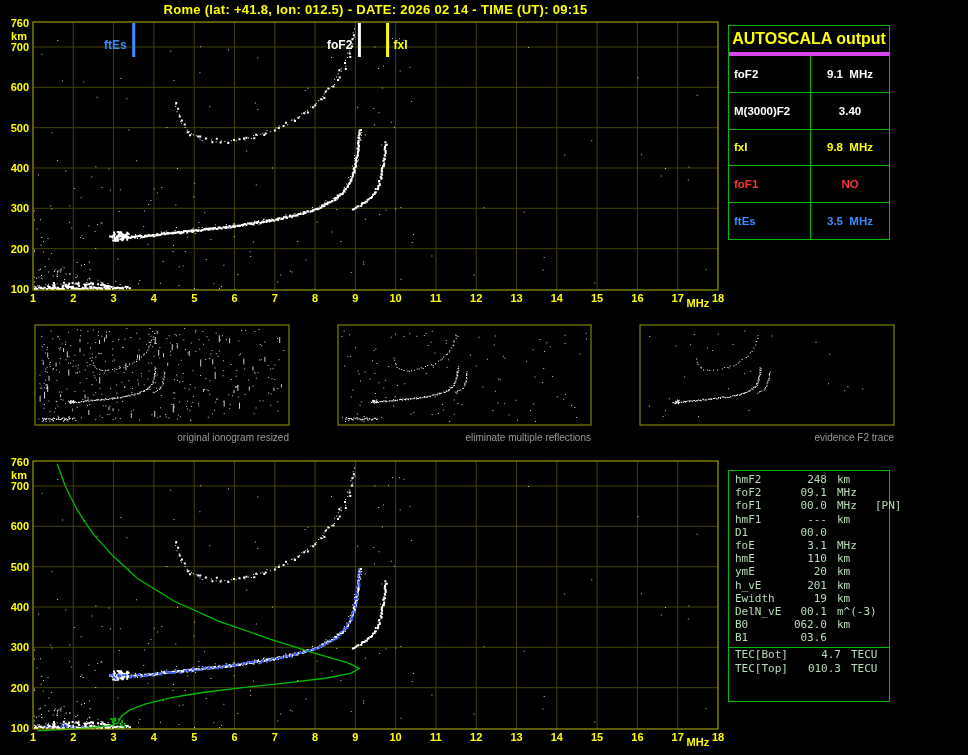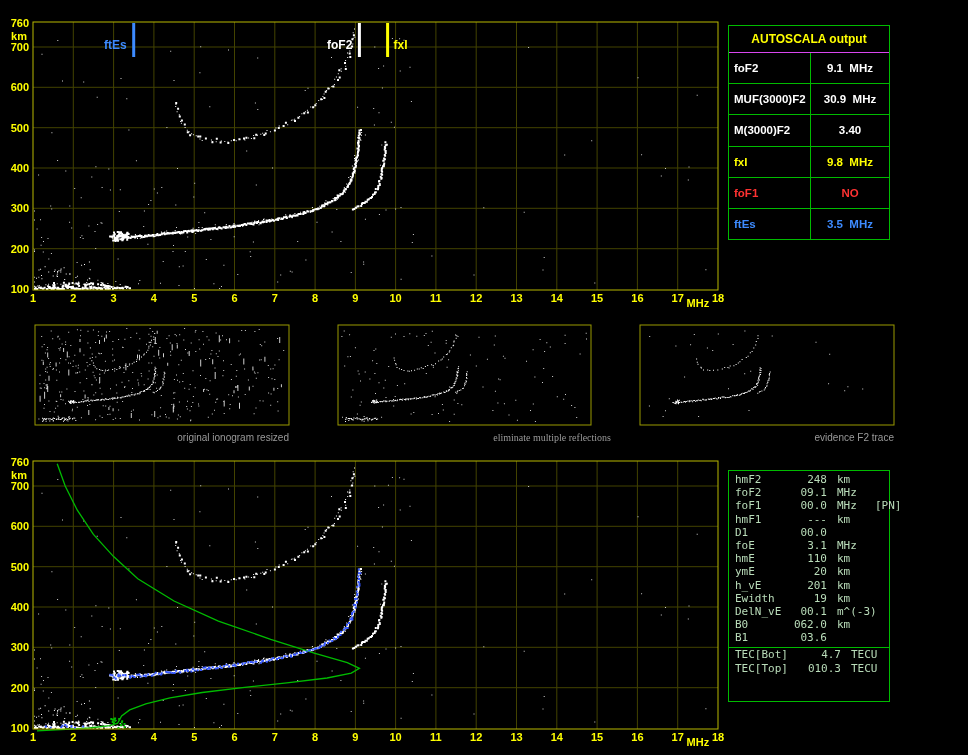--- a/index.html
+++ b/index.html
@@ -6,30 +6,30 @@
   #root{position:relative;width:968px;height:755px;background:#000;overflow:hidden;
         font-family:"Liberation Sans",sans-serif;}
   #page-title{position:absolute;left:33px;top:2px;width:685px;text-align:center;
         color:#ffff00;font-size:13px;font-weight:bold;letter-spacing:.3px;white-space:nowrap;}
   #gfx{position:absolute;left:0;top:0;}
 
   
   #autoscala{position:absolute;left:728px;top:25px;width:162px;height:215px;
         border:1px solid #00bb00;box-sizing:border-box;display:flex;flex-direction:column;}
   .at-header{height:26px;line-height:26px;text-align:center;color:#ffff00;
-        font-weight:bold;font-size:12px;border-bottom:1px solid #d946ef;}
+        font-weight:bold;font-size:16px;border-bottom:4px solid #d946ef;}
   .at-row{flex:1;display:flex;border-bottom:1px solid #00bb00;font-weight:bold;font-size:11.5px;}
   .at-row:last-child{border-bottom:none;}
   .at-label{width:82px;border-right:1px solid #00bb00;display:flex;align-items:center;
         padding-left:5px;box-sizing:border-box;}
   .at-value{flex:1;display:flex;align-items:center;justify-content:center;white-space:pre;}
 
   
   .caption{position:absolute;top:432px;text-align:right;color:#9a9a9a;font-size:10px;}
-  #cap0{left:35px;width:254px;} #cap1{left:358px;width:253px;font-family:Liberation Serif, serif;} #cap2{left:640px;width:254px;}
+  #cap0{left:35px;width:254px;} #cap1{left:338px;width:253px;} #cap2{left:640px;width:254px;}
 
   
   #aip{position:absolute;left:728px;top:470px;width:162px;height:232px;
         border:1px solid #00bb00;box-sizing:border-box;color:#b9dcb9;
         font-family:"DejaVu Sans Mono",monospace;font-size:11px;}
   .aip-header{height:21px;line-height:21px;text-align:center;border-bottom:1px solid #00bb00;
         font-size:12px;color:#d8f0d8;}
   #aip-rows{padding-top:2px;}
   .aip-row{display:grid;grid-template-columns:56px 36px 44px auto;height:13.2px;
         line-height:13.2px;padding-left:6px;white-space:nowrap;}
@@ -38,20 +38,21 @@
   .aip-extra{padding-left:4px;}
   #tec-sep{border-top:1px solid #00bb00;margin-top:3px;}
   .tec-row{display:grid;grid-template-columns:64px 42px auto;height:13.5px;
         line-height:13.5px;padding-left:6px;white-space:nowrap;}
   .tec-unit{padding-left:10px;}
 </style>
 </head>
 <body>
 
 <div id="root">
+  <div id="page-title">Rome (lat: +41.8, lon: 012.5) - DATE: 2026 02 14 - TIME (UT): 09:15</div>
 
   <svg id="gfx" width="968" height="755">
       <g>
         <path d="M73.3 22V290M113.6 22V290M153.9 22V290M194.2 22V290M234.5 22V290M274.8 22V290M315.1 22V290M355.4 22V290M395.6 22V290M435.9 22V290M476.2 22V290M516.5 22V290M556.8 22V290M597.1 22V290M637.4 22V290M677.7 22V290M33 248.7H718M33 208.3H718M33 168.0H718M33 127.7H718M33 87.3H718M33 47.0H718" stroke="#434300" stroke-width="1" fill="none"></path>
         <path d="M34.0 287.9h2v2h-2ZM35.3 288.0h2v2h-2ZM34.6 286.5h2v2h-2ZM36.2 288.0h2v2h-2ZM38.1 286.6h2v2h-2ZM39.8 287.1h2v2h-2ZM42.2 287.7h2v2h-2ZM41.8 287.4h2v2h-2ZM43.7 286.7h2v2h-2ZM46.2 288.0h2v2h-2ZM46.4 288.0h2v2h-2ZM48.8 287.1h2v2h-2ZM49.4 287.1h2v2h-2ZM50.6 287.9h2v2h-2ZM52.7 288.0h2v2h-2ZM52.7 286.6h2v2h-2ZM54.6 286.8h2v2h-2ZM56.3 288.0h2v2h-2ZM57.0 286.8h2v2h-2ZM57.4 287.2h2v2h-2ZM60.9 287.9h2v2h-2ZM61.7 285.6h2v2h-2ZM61.6 286.0h2v2h-2ZM64.6 285.3h2v2h-2ZM65.8 285.4h2v2h-2ZM66.7 286.3h2v2h-2ZM68.0 285.9h2v2h-2ZM69.8 286.0h2v2h-2ZM70.5 287.4h2v2h-2ZM71.8 285.8h2v2h-2ZM72.8 287.2h2v2h-2ZM73.8 287.9h2v2h-2ZM76.5 287.4h2v2h-2ZM77.2 288.0h2v2h-2ZM78.9 288.0h2v2h-2ZM79.3 287.9h2v2h-2ZM81.6 288.0h2v2h-2ZM83.6 287.4h2v2h-2ZM82.9 287.6h2v2h-2ZM84.7 286.6h2v2h-2ZM85.8 287.5h2v2h-2ZM89.3 286.5h2v2h-2ZM90.5 286.2h2v2h-2ZM90.0 286.1h2v2h-2ZM92.4 287.7h2v2h-2ZM93.5 286.3h2v2h-2ZM95.3 287.0h2v2h-2ZM95.5 287.2h2v2h-2ZM97.3 287.3h2v2h-2ZM98.5 287.1h2v2h-2ZM100.5 287.2h2v2h-2ZM100.3 287.5h2v2h-2ZM103.3 286.5h2v2h-2ZM105.2 285.7h2v2h-2ZM106.5 286.2h2v2h-2ZM106.4 285.9h2v2h-2ZM107.8 287.7h2v2h-2ZM108.9 287.7h2v2h-2ZM110.7 286.1h2v2h-2ZM111.9 288.0h2v2h-2ZM113.6 287.1h2v2h-2ZM115.2 287.3h2v2h-2ZM116.4 286.4h2v2h-2ZM118.5 286.9h2v2h-2ZM119.3 287.2h2v2h-2ZM121.5 286.7h2v2h-2ZM121.3 287.0h2v2h-2ZM122.1 287.5h2v2h-2ZM124.6 285.8h2v2h-2ZM126.6 286.0h2v2h-2ZM126.4 286.2h2v2h-2ZM129.0 287.3h2v2h-2ZM37.2 285.6h1v1h-1ZM34.0 285.8h1v1h-1ZM38.7 286.7h1v1h-1ZM34.6 288.0h1v1h-1ZM38.7 285.1h1v1h-1ZM43.1 288.0h1v1h-1ZM46.2 288.0h1v1h-1ZM45.4 284.3h1v1h-1ZM53.4 288.0h1v1h-1ZM48.1 283.7h1v1h-1ZM52.2 284.2h1v1h-1ZM50.7 288.0h1v1h-1ZM57.2 288.0h1v1h-1ZM60.1 287.9h1v1h-1ZM63.7 284.3h1v1h-1ZM60.4 288.0h1v1h-1ZM67.1 288.0h1v1h-1ZM67.9 288.0h1v1h-1ZM67.2 284.6h1v1h-1ZM69.0 284.2h1v1h-1ZM72.6 282.9h1v1h-1ZM79.0 286.0h1v1h-1ZM75.8 288.0h1v1h-1ZM75.5 287.1h1v1h-1ZM82.5 288.0h1v1h-1ZM84.4 287.9h1v1h-1ZM83.7 287.4h1v1h-1ZM83.8 288.0h1v1h-1ZM91.1 288.0h1v1h-1ZM95.1 288.0h1v1h-1ZM89.1 285.4h1v1h-1ZM91.0 285.6h1v1h-1ZM100.6 282.1h1v1h-1ZM98.2 286.5h1v1h-1ZM97.3 288.0h1v1h-1ZM107.4 282.9h1v1h-1ZM101.6 285.4h1v1h-1ZM105.8 288.0h1v1h-1ZM109.8 288.0h1v1h-1ZM109.4 288.0h1v1h-1ZM116.6 288.0h1v1h-1ZM113.3 286.3h1v1h-1ZM116.9 287.9h1v1h-1ZM119.7 284.1h1v1h-1ZM124.4 287.1h1v1h-1ZM128.0 287.4h1v1h-1ZM121.8 288.0h1v1h-1ZM126.0 288.0h1v1h-1ZM88.9 261.6h1v1h-1ZM82.3 286.6h1v1h-1ZM53.9 271.1h1v1h-1ZM75.4 277.0h1v1h-1ZM86.2 282.0h1v1h-1ZM90.1 285.9h1v1h-1ZM63.6 267.2h1v1h-1ZM52.8 288.0h1v1h-1ZM44.6 266.3h1v1h-1ZM54.6 269.5h1v1h-1ZM60.4 283.7h1v1h-1ZM52.7 275.6h1v1h-1ZM81.1 264.8h1v1h-1ZM49.7 286.0h1v1h-1ZM89.7 269.3h1v1h-1ZM78.2 281.4h1v1h-1ZM57.1 270.9h1v1h-1ZM57.1 272.2h1v1h-1ZM56.4 275.6h1v1h-1ZM40.1 268.7h1v1h-1ZM82.9 283.7h1v1h-1ZM76.9 275.8h1v1h-1ZM60.6 268.5h1v1h-1ZM63.0 288.0h1v1h-1ZM38.5 269.5h1v1h-1ZM60.3 269.8h1v1h-1ZM87.5 288.0h1v1h-1ZM69.7 273.5h1v1h-1ZM87.7 287.4h1v1h-1ZM69.0 273.6h1v1h-1ZM88.8 277.7h1v1h-1ZM75.1 288.0h1v1h-1ZM64.2 279.1h1v1h-1ZM41.4 278.2h1v1h-1ZM58.4 270.2h1v1h-1ZM89.3 278.2h1v1h-1ZM80.4 287.9h1v1h-1ZM36.0 277.7h1v1h-1ZM41.0 274.9h1v1h-1ZM65.7 273.5h1v1h-1ZM60.3 271.5h1v1h-1ZM48.2 271.5h1v1h-1ZM84.0 264.1h1v1h-1ZM40.5 286.3h1v1h-1ZM57.0 276.1h1v1h-1ZM84.3 285.6h2v2h-2ZM100.1 284.0h2v2h-2ZM71.6 282.1h2v2h-2ZM101.0 288.0h2v2h-2ZM77.7 282.4h2v2h-2ZM99.7 287.7h2v2h-2ZM65.8 286.5h2v2h-2ZM46.0 287.9h2v2h-2ZM86.7 288.0h2v2h-2ZM57.7 288.0h2v2h-2ZM59.6 288.0h2v2h-2ZM104.2 284.5h2v2h-2ZM107.4 286.7h2v2h-2ZM100.0 287.9h2v2h-2ZM47.1 285.2h2v2h-2ZM104.9 288.0h2v2h-2ZM53.0 285.9h2v2h-2ZM74.9 288.0h2v2h-2ZM64.9 283.7h2v2h-2ZM51.6 286.9h2v2h-2ZM53.5 283.9h2v2h-2ZM106.1 285.0h2v2h-2ZM96.3 288.0h2v2h-2ZM107.1 284.9h2v2h-2ZM68.2 282.5h2v2h-2ZM71.9 287.5h2v2h-2ZM88.5 283.1h2v2h-2ZM67.1 284.6h2v2h-2ZM53.6 287.0h2v2h-2ZM84.9 284.3h2v2h-2ZM82.2 287.8h2v2h-2ZM46.0 288.0h2v2h-2ZM92.1 282.5h2v2h-2ZM72.0 286.2h2v2h-2ZM101.5 282.5h2v2h-2ZM102.6 284.1h2v2h-2ZM89.4 287.7h2v2h-2ZM48.3 286.0h2v2h-2ZM91.9 283.3h2v2h-2ZM78.0 288.0h2v2h-2ZM53.0 281.9h2v2h-2ZM71.5 287.0h2v2h-2ZM107.1 288.0h2v2h-2ZM108.6 285.2h2v2h-2ZM97.1 283.2h2v2h-2ZM52.4 284.7h2v2h-2ZM90.1 282.3h2v2h-2ZM78.1 285.0h2v2h-2ZM48.0 286.6h2v2h-2ZM81.7 287.1h2v2h-2ZM86.4 283.4h2v2h-2ZM84.0 283.4h2v2h-2ZM62.2 284.7h2v2h-2ZM75.3 282.4h2v2h-2ZM92.9 286.5h2v2h-2ZM53.4 286.0h2v2h-2ZM76.9 283.2h2v2h-2ZM62.9 288.0h2v2h-2ZM62.9 281.8h2v2h-2ZM56.4 288.0h2v2h-2ZM109.1 235.4h2v2h-2ZM111.0 235.5h2v2h-2ZM110.8 235.8h2v2h-2ZM113.4 236.1h2v2h-2ZM113.4 236.8h2v2h-2ZM113.9 238.1h2v2h-2ZM116.3 239.0h2v2h-2ZM115.7 237.6h2v2h-2ZM116.5 235.9h2v2h-2ZM118.5 235.5h2v2h-2ZM119.1 235.2h2v2h-2ZM119.9 234.3h2v2h-2ZM121.3 234.3h2v2h-2ZM121.0 234.8h2v2h-2ZM122.9 235.8h2v2h-2ZM123.6 235.0h2v2h-2ZM125.5 236.4h2v2h-2ZM124.8 236.6h2v2h-2ZM126.2 236.5h2v2h-2ZM127.3 236.8h2v2h-2ZM129.5 237.1h2v2h-2ZM130.6 235.5h2v2h-2ZM131.5 236.1h2v2h-2ZM133.0 235.8h2v2h-2ZM134.1 236.6h2v2h-2ZM134.9 235.2h2v2h-2ZM136.0 235.5h2v2h-2ZM137.6 234.9h2v2h-2ZM138.7 235.0h2v2h-2ZM139.9 234.9h2v2h-2ZM140.7 236.3h2v2h-2ZM140.5 234.9h2v2h-2ZM142.8 235.9h2v2h-2ZM144.0 234.8h2v2h-2ZM144.2 235.6h2v2h-2ZM146.1 235.2h2v2h-2ZM147.6 234.1h2v2h-2ZM148.0 234.8h2v2h-2ZM149.7 234.8h2v2h-2ZM150.5 234.5h2v2h-2ZM151.9 234.0h2v2h-2ZM152.6 235.2h2v2h-2ZM152.7 234.1h2v2h-2ZM155.2 233.9h2v2h-2ZM156.3 233.9h2v2h-2ZM156.4 233.1h2v2h-2ZM157.3 234.2h2v2h-2ZM159.2 233.7h2v2h-2ZM158.9 234.0h2v2h-2ZM160.8 233.2h2v2h-2ZM161.3 232.6h2v2h-2ZM163.7 233.3h2v2h-2ZM163.2 232.3h2v2h-2ZM165.5 232.7h2v2h-2ZM165.9 232.4h2v2h-2ZM166.7 232.0h2v2h-2ZM167.9 232.4h2v2h-2ZM168.7 232.2h2v2h-2ZM170.1 232.3h2v2h-2ZM172.1 231.7h2v2h-2ZM171.8 232.4h2v2h-2ZM174.4 231.6h2v2h-2ZM174.0 232.1h2v2h-2ZM176.4 231.4h2v2h-2ZM177.4 231.1h2v2h-2ZM178.2 231.1h2v2h-2ZM178.9 232.0h2v2h-2ZM179.6 232.1h2v2h-2ZM180.5 231.0h2v2h-2ZM182.3 231.6h2v2h-2ZM183.0 230.3h2v2h-2ZM184.5 230.1h2v2h-2ZM186.2 231.6h2v2h-2ZM186.3 230.6h2v2h-2ZM187.3 230.0h2v2h-2ZM188.6 230.3h2v2h-2ZM190.4 229.6h2v2h-2ZM191.7 230.9h2v2h-2ZM191.4 229.3h2v2h-2ZM192.4 230.1h2v2h-2ZM193.3 229.6h2v2h-2ZM195.5 228.9h2v2h-2ZM195.5 229.5h2v2h-2ZM197.2 230.0h2v2h-2ZM197.8 229.3h2v2h-2ZM200.0 229.7h2v2h-2ZM201.3 229.3h2v2h-2ZM201.0 229.2h2v2h-2ZM202.8 228.4h2v2h-2ZM204.1 228.0h2v2h-2ZM204.0 228.6h2v2h-2ZM205.4 227.8h2v2h-2ZM206.8 228.4h2v2h-2ZM208.4 227.5h2v2h-2ZM208.9 228.5h2v2h-2ZM210.1 227.4h2v2h-2ZM211.8 227.3h2v2h-2ZM211.8 228.3h2v2h-2ZM213.3 227.4h2v2h-2ZM213.8 227.1h2v2h-2ZM215.6 227.9h2v2h-2ZM216.3 227.8h2v2h-2ZM217.8 226.8h2v2h-2ZM218.4 226.2h2v2h-2ZM219.4 226.9h2v2h-2ZM220.6 227.6h2v2h-2ZM222.6 226.2h2v2h-2ZM224.0 226.3h2v2h-2ZM224.8 227.0h2v2h-2ZM225.3 225.8h2v2h-2ZM226.9 226.6h2v2h-2ZM226.9 226.4h2v2h-2ZM228.5 225.1h2v2h-2ZM229.4 226.5h2v2h-2ZM231.4 225.5h2v2h-2ZM232.3 226.1h2v2h-2ZM232.7 224.4h2v2h-2ZM233.6 224.5h2v2h-2ZM234.1 225.7h2v2h-2ZM236.5 224.7h2v2h-2ZM237.7 224.9h2v2h-2ZM238.3 224.8h2v2h-2ZM238.9 225.0h2v2h-2ZM240.6 223.9h2v2h-2ZM241.0 224.0h2v2h-2ZM242.0 223.9h2v2h-2ZM242.7 223.4h2v2h-2ZM243.9 222.9h2v2h-2ZM245.3 224.0h2v2h-2ZM246.9 222.6h2v2h-2ZM247.5 222.6h2v2h-2ZM249.1 222.7h2v2h-2ZM249.6 222.2h2v2h-2ZM250.5 223.0h2v2h-2ZM252.5 223.5h2v2h-2ZM253.2 222.1h2v2h-2ZM253.9 221.5h2v2h-2ZM256.0 222.0h2v2h-2ZM256.2 221.1h2v2h-2ZM257.0 220.9h2v2h-2ZM259.3 221.7h2v2h-2ZM259.7 222.3h2v2h-2ZM261.7 220.4h2v2h-2ZM261.4 221.1h2v2h-2ZM262.1 221.2h2v2h-2ZM263.3 220.7h2v2h-2ZM265.6 221.0h2v2h-2ZM265.6 219.5h2v2h-2ZM266.8 219.8h2v2h-2ZM268.5 219.1h2v2h-2ZM268.8 220.3h2v2h-2ZM270.3 219.8h2v2h-2ZM271.8 219.1h2v2h-2ZM272.9 219.8h2v2h-2ZM272.9 219.8h2v2h-2ZM274.9 218.7h2v2h-2ZM276.5 218.0h2v2h-2ZM277.1 218.9h2v2h-2ZM277.2 217.5h2v2h-2ZM278.3 217.3h2v2h-2ZM280.7 217.5h2v2h-2ZM281.5 218.1h2v2h-2ZM281.5 217.9h2v2h-2ZM283.0 216.3h2v2h-2ZM284.4 216.3h2v2h-2ZM285.4 215.8h2v2h-2ZM285.9 217.0h2v2h-2ZM288.5 215.8h2v2h-2ZM289.4 215.1h2v2h-2ZM289.1 214.6h2v2h-2ZM291.0 215.8h2v2h-2ZM292.2 214.8h2v2h-2ZM292.8 214.6h2v2h-2ZM294.4 214.8h2v2h-2ZM295.7 214.3h2v2h-2ZM296.5 214.4h2v2h-2ZM297.5 213.1h2v2h-2ZM298.3 213.1h2v2h-2ZM298.9 212.9h2v2h-2ZM299.7 213.1h2v2h-2ZM302.2 213.0h2v2h-2ZM302.5 211.6h2v2h-2ZM303.4 211.0h2v2h-2ZM304.5 212.0h2v2h-2ZM306.6 210.6h2v2h-2ZM306.3 210.6h2v2h-2ZM307.1 210.4h2v2h-2ZM309.6 210.2h2v2h-2ZM310.7 210.2h2v2h-2ZM311.8 210.0h2v2h-2ZM312.6 209.3h2v2h-2ZM312.2 208.9h2v2h-2ZM314.4 208.2h2v2h-2ZM315.4 208.2h2v2h-2ZM315.8 208.0h2v2h-2ZM317.7 207.7h2v2h-2ZM317.2 207.4h2v2h-2ZM319.8 206.9h2v2h-2ZM320.9 205.5h2v2h-2ZM321.2 204.4h2v2h-2ZM323.0 205.3h2v2h-2ZM323.5 204.7h2v2h-2ZM324.2 202.9h2v2h-2ZM324.9 203.0h2v2h-2ZM326.5 202.5h2v2h-2ZM326.8 201.6h2v2h-2ZM328.9 201.3h2v2h-2ZM328.5 201.5h2v2h-2ZM329.4 201.3h2v2h-2ZM331.0 200.0h2v2h-2ZM331.3 200.3h2v2h-2ZM333.6 199.3h2v2h-2ZM334.5 198.9h2v2h-2ZM334.1 196.9h2v2h-2ZM335.1 196.9h2v2h-2ZM337.1 196.4h2v2h-2ZM336.6 194.5h2v2h-2ZM338.3 194.7h2v2h-2ZM338.8 194.4h2v2h-2ZM340.5 193.3h2v2h-2ZM341.5 192.9h2v2h-2ZM341.9 192.2h2v2h-2ZM342.8 190.2h2v2h-2ZM343.4 190.3h2v2h-2ZM343.3 189.3h2v2h-2ZM344.9 188.3h2v2h-2ZM344.6 188.0h2v2h-2ZM346.4 186.0h2v2h-2ZM346.9 185.7h2v2h-2ZM347.1 184.4h2v2h-2ZM348.4 183.1h2v2h-2ZM348.2 182.9h2v2h-2ZM348.8 182.1h2v2h-2ZM349.6 180.5h2v2h-2ZM350.4 179.6h2v2h-2ZM350.5 179.0h2v2h-2ZM349.8 178.6h2v2h-2ZM351.2 176.5h2v2h-2ZM351.3 176.5h2v2h-2ZM351.9 174.8h2v2h-2ZM352.0 173.2h2v2h-2ZM351.8 172.5h2v2h-2ZM352.7 171.6h2v2h-2ZM353.1 171.0h2v2h-2ZM353.7 170.0h2v2h-2ZM353.8 169.4h2v2h-2ZM352.8 168.0h2v2h-2ZM353.3 166.7h2v2h-2ZM354.7 165.7h2v2h-2ZM355.0 164.4h2v2h-2ZM354.1 163.3h2v2h-2ZM354.9 161.9h2v2h-2ZM355.8 160.3h2v2h-2ZM354.5 159.4h2v2h-2ZM355.0 159.1h2v2h-2ZM355.2 157.0h2v2h-2ZM355.4 156.8h2v2h-2ZM356.1 156.3h2v2h-2ZM356.6 154.6h2v2h-2ZM357.0 154.2h2v2h-2ZM356.9 151.7h2v2h-2ZM357.0 150.4h2v2h-2ZM357.6 149.6h2v2h-2ZM357.7 148.4h2v2h-2ZM356.5 147.6h2v2h-2ZM357.1 147.5h2v2h-2ZM358.0 145.1h2v2h-2ZM358.0 145.6h2v2h-2ZM357.5 144.6h2v2h-2ZM357.3 142.8h2v2h-2ZM357.0 141.7h2v2h-2ZM357.7 141.3h2v2h-2ZM357.6 140.1h2v2h-2ZM358.2 137.5h2v2h-2ZM357.8 136.8h2v2h-2ZM358.4 137.0h2v2h-2ZM357.8 134.6h2v2h-2ZM358.9 133.3h2v2h-2ZM358.6 132.1h2v2h-2ZM358.6 132.1h2v2h-2ZM358.3 131.8h2v2h-2ZM358.5 129.5h2v2h-2ZM360.0 129.0h2v2h-2ZM111.6 236.4h1v1h-1ZM111.9 237.8h1v1h-1ZM114.0 237.8h1v1h-1ZM114.1 240.0h1v1h-1ZM119.2 236.0h1v1h-1ZM118.1 235.5h1v1h-1ZM120.2 233.1h1v1h-1ZM126.0 233.9h1v1h-1ZM125.5 234.5h1v1h-1ZM128.0 237.7h1v1h-1ZM130.5 237.2h1v1h-1ZM134.9 234.0h1v1h-1ZM137.0 237.9h1v1h-1ZM139.8 237.7h1v1h-1ZM139.5 234.1h1v1h-1ZM145.6 234.5h1v1h-1ZM146.5 235.2h1v1h-1ZM146.5 236.3h1v1h-1ZM151.2 235.5h1v1h-1ZM154.0 235.9h1v1h-1ZM156.3 234.4h1v1h-1ZM155.3 236.0h1v1h-1ZM160.9 231.5h1v1h-1ZM161.1 233.7h1v1h-1ZM164.3 231.5h1v1h-1ZM166.2 230.5h1v1h-1ZM167.1 232.2h1v1h-1ZM170.5 232.8h1v1h-1ZM175.4 233.0h1v1h-1ZM174.7 230.1h1v1h-1ZM176.6 231.9h1v1h-1ZM179.9 233.5h1v1h-1ZM181.5 233.3h1v1h-1ZM183.3 232.5h1v1h-1ZM186.4 230.4h1v1h-1ZM188.4 229.8h1v1h-1ZM191.0 231.5h1v1h-1ZM192.6 227.7h1v1h-1ZM194.7 230.1h1v1h-1ZM198.3 226.9h1v1h-1ZM201.7 226.9h1v1h-1ZM202.7 228.7h1v1h-1ZM203.4 229.4h1v1h-1ZM207.4 227.7h1v1h-1ZM208.0 229.7h1v1h-1ZM210.9 228.3h1v1h-1ZM213.4 227.1h1v1h-1ZM215.0 226.7h1v1h-1ZM217.5 229.3h1v1h-1ZM223.7 226.8h1v1h-1ZM223.7 227.5h1v1h-1ZM225.8 224.1h1v1h-1ZM229.4 226.8h1v1h-1ZM231.0 227.3h1v1h-1ZM233.5 223.0h1v1h-1ZM236.1 225.6h1v1h-1ZM238.8 224.4h1v1h-1ZM242.3 225.8h1v1h-1ZM242.0 225.8h1v1h-1ZM246.7 223.0h1v1h-1ZM245.4 223.8h1v1h-1ZM251.7 221.8h1v1h-1ZM251.5 221.7h1v1h-1ZM254.3 220.6h1v1h-1ZM258.5 224.3h1v1h-1ZM258.1 220.0h1v1h-1ZM263.0 219.1h1v1h-1ZM263.5 222.1h1v1h-1ZM263.6 218.5h1v1h-1ZM269.2 221.6h1v1h-1ZM268.6 218.9h1v1h-1ZM271.3 218.5h1v1h-1ZM272.6 219.4h1v1h-1ZM275.5 219.2h1v1h-1ZM280.3 218.9h1v1h-1ZM280.8 217.9h1v1h-1ZM283.0 218.0h1v1h-1ZM285.2 214.2h1v1h-1ZM290.7 214.9h1v1h-1ZM291.7 217.3h1v1h-1ZM294.4 215.8h1v1h-1ZM294.4 213.0h1v1h-1ZM300.1 211.7h1v1h-1ZM302.5 213.3h1v1h-1ZM302.5 212.6h1v1h-1ZM303.8 213.2h1v1h-1ZM306.7 209.9h1v1h-1ZM309.8 212.1h1v1h-1ZM311.9 206.9h1v1h-1ZM314.9 208.7h1v1h-1ZM317.5 209.3h1v1h-1ZM319.3 205.8h1v1h-1ZM322.7 204.0h1v1h-1ZM324.4 202.2h1v1h-1ZM327.2 204.6h1v1h-1ZM325.4 200.2h1v1h-1ZM329.2 202.1h1v1h-1ZM331.3 199.9h1v1h-1ZM332.7 198.0h1v1h-1ZM336.9 198.7h1v1h-1ZM339.3 194.9h1v1h-1ZM339.9 193.4h1v1h-1ZM339.5 192.9h1v1h-1ZM344.7 192.1h1v1h-1ZM344.0 187.2h1v1h-1ZM343.7 187.4h1v1h-1ZM347.7 185.4h1v1h-1ZM346.2 183.5h1v1h-1ZM350.3 179.3h1v1h-1ZM348.2 177.1h1v1h-1ZM349.9 176.0h1v1h-1ZM352.9 175.7h1v1h-1ZM354.7 172.5h1v1h-1ZM354.6 167.3h1v1h-1ZM355.4 167.2h1v1h-1ZM351.9 165.4h1v1h-1ZM356.4 160.8h1v1h-1ZM354.0 158.1h1v1h-1ZM358.0 159.6h1v1h-1ZM354.2 155.1h1v1h-1ZM356.9 153.7h1v1h-1ZM357.8 149.8h1v1h-1ZM358.3 148.8h1v1h-1ZM358.4 146.4h1v1h-1ZM358.4 144.2h1v1h-1ZM359.9 139.3h1v1h-1ZM360.4 139.8h1v1h-1ZM357.0 137.3h1v1h-1ZM361.0 134.7h1v1h-1ZM358.9 131.7h1v1h-1ZM361.1 132.0h1v1h-1ZM124.5 234.5h2v2h-2ZM126.9 233.1h2v2h-2ZM127.4 236.0h2v2h-2ZM121.1 237.3h2v2h-2ZM126.6 237.1h2v2h-2ZM123.7 235.2h2v2h-2ZM121.2 232.7h2v2h-2ZM115.6 238.1h2v2h-2ZM116.1 235.2h2v2h-2ZM126.8 236.2h2v2h-2ZM124.7 235.6h2v2h-2ZM122.7 237.3h2v2h-2ZM119.5 231.7h2v2h-2ZM113.8 233.2h2v2h-2ZM115.6 239.1h2v2h-2ZM126.4 231.7h2v2h-2ZM112.6 234.3h2v2h-2ZM126.7 232.6h2v2h-2ZM118.3 233.2h2v2h-2ZM114.7 238.8h2v2h-2ZM116.8 238.2h2v2h-2ZM122.1 236.7h2v2h-2ZM113.0 231.6h2v2h-2ZM126.1 232.6h2v2h-2ZM121.3 237.3h2v2h-2ZM116.3 236.3h2v2h-2ZM117.6 234.1h2v2h-2ZM121.5 239.3h2v2h-2ZM116.7 235.1h2v2h-2ZM124.6 234.4h2v2h-2ZM115.7 237.8h2v2h-2ZM122.1 238.3h2v2h-2ZM114.9 237.0h2v2h-2ZM120.0 231.3h2v2h-2ZM118.0 231.3h2v2h-2ZM116.7 231.0h2v2h-2ZM114.1 236.9h2v2h-2ZM116.3 239.0h2v2h-2ZM112.8 239.4h2v2h-2ZM117.1 235.7h2v2h-2ZM126.4 236.3h2v2h-2ZM121.6 234.0h2v2h-2ZM116.5 238.2h2v2h-2ZM119.8 234.9h2v2h-2ZM126.2 235.3h2v2h-2ZM126.2 238.7h2v2h-2ZM123.6 234.1h2v2h-2ZM121.3 239.3h2v2h-2ZM117.0 239.8h2v2h-2ZM112.2 239.5h2v2h-2ZM113.1 235.0h2v2h-2ZM127.6 233.1h2v2h-2ZM125.6 233.6h2v2h-2ZM119.3 238.3h2v2h-2ZM114.7 239.9h2v2h-2ZM351.9 208.4h2v2h-2ZM353.3 208.0h2v2h-2ZM354.7 206.8h2v2h-2ZM355.1 206.8h2v2h-2ZM356.5 205.4h2v2h-2ZM357.5 205.2h2v2h-2ZM360.2 204.9h2v2h-2ZM360.9 202.9h2v2h-2ZM361.0 202.6h2v2h-2ZM362.0 202.1h2v2h-2ZM363.7 202.1h2v2h-2ZM364.5 200.7h2v2h-2ZM365.8 200.8h2v2h-2ZM366.7 198.7h2v2h-2ZM367.8 198.3h2v2h-2ZM369.5 196.9h2v2h-2ZM370.1 196.9h2v2h-2ZM371.0 196.0h2v2h-2ZM372.0 193.7h2v2h-2ZM373.6 193.0h2v2h-2ZM374.0 191.4h2v2h-2ZM374.8 191.2h2v2h-2ZM374.8 188.1h2v2h-2ZM377.0 188.3h2v2h-2ZM377.2 186.9h2v2h-2ZM377.3 184.9h2v2h-2ZM378.8 184.1h2v2h-2ZM378.7 183.0h2v2h-2ZM378.0 180.5h2v2h-2ZM378.3 179.9h2v2h-2ZM380.3 177.8h2v2h-2ZM380.6 176.9h2v2h-2ZM379.7 175.7h2v2h-2ZM381.1 173.7h2v2h-2ZM380.4 172.9h2v2h-2ZM381.1 170.8h2v2h-2ZM380.7 169.8h2v2h-2ZM380.8 168.0h2v2h-2ZM381.2 166.9h2v2h-2ZM382.8 165.3h2v2h-2ZM382.0 165.2h2v2h-2ZM382.9 163.9h2v2h-2ZM383.2 162.6h2v2h-2ZM382.3 159.8h2v2h-2ZM382.7 159.7h2v2h-2ZM383.9 158.3h2v2h-2ZM383.1 157.4h2v2h-2ZM384.1 154.8h2v2h-2ZM383.8 154.1h2v2h-2ZM384.7 151.9h2v2h-2ZM384.5 150.6h2v2h-2ZM384.7 149.9h2v2h-2ZM383.7 148.6h2v2h-2ZM384.1 147.0h2v2h-2ZM383.9 146.0h2v2h-2ZM384.7 144.2h2v2h-2ZM385.8 143.7h2v2h-2ZM384.4 141.3h2v2h-2ZM175.5 104.1h1v1h-1ZM175.2 106.0h1v1h-1ZM176.6 111.3h1v1h-1ZM178.8 114.2h1v1h-1ZM179.6 115.7h1v1h-1ZM180.1 120.9h1v1h-1ZM180.9 122.8h1v1h-1ZM184.6 127.1h1v1h-1ZM186.8 129.7h1v1h-1ZM188.7 131.2h1v1h-1ZM191.1 133.3h1v1h-1ZM192.9 134.3h1v1h-1ZM195.7 135.2h1v1h-1ZM199.5 138.4h1v1h-1ZM201.7 139.9h1v1h-1ZM205.5 138.3h1v1h-1ZM210.9 139.4h1v1h-1ZM211.8 141.0h1v1h-1ZM215.7 141.2h1v1h-1ZM220.8 140.6h1v1h-1ZM224.3 140.9h1v1h-1ZM227.5 141.4h1v1h-1ZM230.8 140.2h1v1h-1ZM233.0 139.9h1v1h-1ZM235.7 140.2h1v1h-1ZM239.6 138.7h1v1h-1ZM244.4 139.5h1v1h-1ZM248.1 137.5h1v1h-1ZM250.9 137.9h1v1h-1ZM253.1 134.9h1v1h-1ZM257.0 134.7h1v1h-1ZM260.3 133.8h1v1h-1ZM262.2 132.7h1v1h-1ZM266.5 130.1h1v1h-1ZM269.9 131.2h1v1h-1ZM273.9 129.6h1v1h-1ZM275.4 127.4h1v1h-1ZM278.7 125.5h1v1h-1ZM283.3 125.8h1v1h-1ZM287.2 124.2h1v1h-1ZM290.9 119.8h1v1h-1ZM292.4 119.4h1v1h-1ZM294.2 118.7h1v1h-1ZM299.1 116.1h1v1h-1ZM301.4 113.2h1v1h-1ZM304.9 111.2h1v1h-1ZM306.9 109.7h1v1h-1ZM310.2 106.6h1v1h-1ZM313.4 106.6h1v1h-1ZM315.7 102.9h1v1h-1ZM318.2 99.9h1v1h-1ZM321.9 98.9h1v1h-1ZM322.4 95.9h1v1h-1ZM323.6 93.5h1v1h-1ZM326.1 90.0h1v1h-1ZM328.9 88.3h1v1h-1ZM331.3 85.9h1v1h-1ZM333.9 83.9h1v1h-1ZM334.2 78.8h1v1h-1ZM335.9 76.5h1v1h-1ZM337.8 73.2h1v1h-1ZM340.8 70.8h1v1h-1ZM340.6 68.3h1v1h-1ZM345.2 65.8h1v1h-1ZM344.4 62.6h1v1h-1ZM345.1 59.9h1v1h-1ZM347.2 56.9h1v1h-1ZM347.0 52.4h1v1h-1ZM349.3 50.6h1v1h-1ZM350.7 46.5h1v1h-1ZM352.3 43.4h1v1h-1ZM350.4 41.2h1v1h-1ZM352.8 37.7h1v1h-1ZM354.4 36.8h1v1h-1ZM352.7 32.2h1v1h-1ZM354.0 28.5h1v1h-1ZM175.2 102.1h2v2h-2ZM177.1 107.8h2v2h-2ZM178.8 115.5h2v2h-2ZM180.9 119.6h2v2h-2ZM183.8 123.4h2v2h-2ZM186.8 131.2h2v2h-2ZM189.1 134.3h2v2h-2ZM197.2 135.5h2v2h-2ZM199.3 135.6h2v2h-2ZM204.9 137.5h2v2h-2ZM211.4 141.3h2v2h-2ZM215.8 137.8h2v2h-2ZM219.6 141.4h2v2h-2ZM227.3 141.9h2v2h-2ZM233.1 139.0h2v2h-2ZM238.4 138.2h2v2h-2ZM243.0 137.6h2v2h-2ZM245.4 136.8h2v2h-2ZM253.3 137.3h2v2h-2ZM255.2 133.8h2v2h-2ZM263.3 134.0h2v2h-2ZM264.7 132.4h2v2h-2ZM273.9 129.5h2v2h-2ZM277.8 126.9h2v2h-2ZM282.6 125.0h2v2h-2ZM284.9 121.7h2v2h-2ZM294.0 120.1h2v2h-2ZM297.4 116.7h2v2h-2ZM303.2 112.2h2v2h-2ZM306.9 111.5h2v2h-2ZM312.1 106.3h2v2h-2ZM314.3 104.2h2v2h-2ZM320.2 98.3h2v2h-2ZM323.4 97.1h2v2h-2ZM324.7 90.7h2v2h-2ZM327.3 87.5h2v2h-2ZM332.4 85.4h2v2h-2ZM337.0 79.0h2v2h-2ZM338.7 76.6h2v2h-2ZM338.3 69.3h2v2h-2ZM344.8 68.0h2v2h-2ZM344.0 62.1h2v2h-2ZM349.3 56.1h2v2h-2ZM348.7 52.5h2v2h-2ZM351.1 45.6h2v2h-2ZM351.4 38.3h2v2h-2ZM352.9 34.2h2v2h-2Z" fill="#ffffff"></path>
         <path d="M139.3 280.1h1v1h-1ZM162.7 261.1h1v1h-1ZM350.7 272.1h1v1h-1ZM364.9 218.7h1v1h-1ZM138.0 283.2h1v1h-1ZM135.9 160.2h1v1h-1ZM38.3 276.7h1v1h-1ZM69.3 205.5h1v1h-1ZM177.0 168.1h1v1h-1ZM97.1 224.1h1v1h-1ZM88.4 225.5h1v1h-1ZM205.8 259.0h1v1h-1ZM194.0 288.0h1v1h-1ZM50.2 205.4h1v1h-1ZM101.5 222.8h1v1h-1ZM331.6 231.6h1v1h-1ZM95.2 247.9h1v1h-1ZM108.3 168.5h1v1h-1ZM187.2 236.4h1v1h-1ZM176.0 227.1h1v1h-1ZM213.4 283.2h1v1h-1ZM48.3 258.5h1v1h-1ZM143.2 226.0h1v1h-1ZM38.1 174.4h1v1h-1ZM246.2 150.4h1v1h-1ZM101.6 187.0h1v1h-1ZM93.0 288.0h1v1h-1ZM54.9 288.0h1v1h-1ZM316.5 221.7h1v1h-1ZM115.3 281.0h1v1h-1ZM83.2 81.4h1v1h-1ZM57.1 160.0h1v1h-1ZM173.5 79.9h1v1h-1ZM178.8 266.3h1v1h-1ZM65.3 170.5h1v1h-1ZM289.8 270.7h1v1h-1ZM297.2 241.1h1v1h-1ZM34.0 251.0h1v1h-1ZM305.4 259.5h1v1h-1ZM363.1 261.5h1v1h-1ZM228.0 49.4h1v1h-1ZM34.0 249.6h1v1h-1ZM379.9 164.7h1v1h-1ZM119.8 189.3h1v1h-1ZM409.5 66.7h1v1h-1ZM94.5 230.9h1v1h-1ZM357.1 106.8h1v1h-1ZM195.1 232.9h1v1h-1ZM56.7 283.3h1v1h-1ZM252.9 241.4h1v1h-1ZM173.0 244.9h1v1h-1ZM233.7 236.3h1v1h-1ZM97.4 279.8h1v1h-1ZM71.2 227.4h1v1h-1ZM91.3 176.4h1v1h-1ZM221.0 285.9h1v1h-1ZM160.0 282.7h1v1h-1ZM69.1 221.7h1v1h-1ZM34.1 276.8h1v1h-1ZM378.9 214.0h1v1h-1ZM400.5 207.0h1v1h-1ZM126.3 98.2h1v1h-1ZM411.8 242.1h1v1h-1ZM373.9 124.4h1v1h-1ZM199.4 72.3h1v1h-1ZM170.2 50.8h1v1h-1ZM78.4 286.2h1v1h-1ZM182.6 265.6h1v1h-1ZM254.9 102.5h1v1h-1ZM80.7 197.3h1v1h-1ZM131.1 237.4h1v1h-1ZM40.6 244.7h1v1h-1ZM172.5 251.0h1v1h-1ZM184.8 251.1h1v1h-1ZM307.5 87.8h1v1h-1ZM237.3 274.1h1v1h-1ZM391.9 38.0h1v1h-1ZM223.4 264.7h1v1h-1ZM124.3 233.8h1v1h-1ZM62.0 80.6h1v1h-1ZM156.9 192.4h1v1h-1ZM363.2 263.8h1v1h-1ZM51.4 132.2h1v1h-1ZM47.5 238.0h1v1h-1ZM81.4 235.2h1v1h-1ZM120.5 77.9h1v1h-1ZM82.6 237.9h1v1h-1ZM250.2 256.0h1v1h-1ZM277.2 281.5h1v1h-1ZM395.1 208.4h1v1h-1ZM100.5 222.3h1v1h-1ZM204.2 212.3h1v1h-1ZM257.3 109.1h1v1h-1ZM255.8 184.5h1v1h-1ZM200.2 46.3h1v1h-1ZM331.0 57.0h1v1h-1ZM291.6 271.4h1v1h-1ZM410.9 100.9h1v1h-1ZM385.5 209.5h1v1h-1ZM381.9 87.5h1v1h-1ZM412.9 234.1h1v1h-1ZM117.6 258.5h1v1h-1ZM40.0 219.3h1v1h-1ZM56.8 273.7h1v1h-1ZM43.0 240.9h1v1h-1ZM280.2 274.4h1v1h-1ZM57.3 39.9h1v1h-1ZM161.3 187.1h1v1h-1ZM79.9 236.9h1v1h-1ZM96.7 96.8h1v1h-1ZM214.8 224.2h1v1h-1ZM51.2 208.5h1v1h-1ZM76.6 262.0h1v1h-1ZM42.8 251.6h1v1h-1ZM198.4 222.0h1v1h-1ZM209.3 106.2h1v1h-1ZM194.2 182.7h1v1h-1ZM109.9 189.5h1v1h-1ZM249.7 251.2h1v1h-1ZM257.2 57.5h1v1h-1ZM74.2 188.1h1v1h-1ZM175.3 204.5h1v1h-1ZM87.0 279.5h1v1h-1ZM74.1 283.5h1v1h-1ZM34.0 281.6h1v1h-1ZM193.3 196.5h1v1h-1ZM34.0 219.4h1v1h-1ZM143.9 210.4h1v1h-1ZM148.1 204.1h1v1h-1ZM166.4 127.1h1v1h-1ZM147.4 243.7h1v1h-1ZM95.4 166.2h1v1h-1ZM390.8 121.8h1v1h-1ZM304.7 90.0h1v1h-1ZM34.0 210.4h1v1h-1ZM153.8 188.5h1v1h-1ZM150.4 199.9h1v1h-1ZM336.3 209.0h1v1h-1ZM128.4 129.5h1v1h-1ZM340.4 241.0h1v1h-1ZM41.1 237.1h1v1h-1ZM400.6 278.7h1v1h-1ZM41.5 53.8h1v1h-1ZM178.5 284.9h1v1h-1ZM272.0 167.5h1v1h-1ZM36.6 228.4h1v1h-1ZM210.4 239.1h1v1h-1ZM219.1 288.0h1v1h-1ZM118.8 210.9h1v1h-1ZM50.9 253.1h1v1h-1ZM688.5 166.6h1v1h-1ZM431.4 255.4h1v1h-1ZM591.2 140.2h1v1h-1ZM641.1 154.3h1v1h-1ZM473.5 274.6h1v1h-1ZM660.8 175.6h1v1h-1ZM483.3 207.3h1v1h-1ZM528.1 47.1h1v1h-1ZM687.8 179.6h1v1h-1ZM696.7 94.7h1v1h-1ZM523.7 211.7h1v1h-1ZM564.2 154.6h1v1h-1ZM705.4 269.3h1v1h-1ZM542.5 269.4h1v1h-1ZM637.5 77.3h1v1h-1ZM665.0 168.1h1v1h-1ZM594.3 282.5h1v1h-1ZM543.7 257.1h1v1h-1ZM399.1 38.3h1v1h-1ZM403.5 39.8h1v1h-1ZM383.1 65.6h1v1h-1ZM378.1 67.9h1v1h-1ZM393.9 126.7h1v1h-1ZM387.9 45.7h1v1h-1ZM381.3 144.6h1v1h-1ZM374.3 46.4h1v1h-1ZM364.9 134.5h1v1h-1ZM373.2 108.1h1v1h-1ZM378.5 112.2h1v1h-1ZM399.7 70.5h1v1h-1Z" fill="#d0d0d0"></path>
         <rect x="33" y="22" width="685" height="268" stroke="#b8b800" stroke-width="1" fill="none"></rect>
         <line x1="133.7" y1="23" x2="133.7" y2="57" stroke="#3d8bff" stroke-width="3"></line>
         <text x="126.69999999999999" y="49" fill="#3d8bff" text-anchor="end" font-size="12" font-weight="bold" font-family="Liberation Sans, sans-serif">ftEs</text>
         <line x1="359.4" y1="23" x2="359.4" y2="57" stroke="#ffffff" stroke-width="3"></line>
@@ -143,24 +144,20 @@
     </svg>
 
   <div id="autoscala">
     <div class="at-header">AUTOSCALA output</div>
 
   <div class="at-row" style="color: rgb(255, 255, 255);">
         <div class="at-label">foF2</div>
         <div class="at-value">9.1  MHz</div>
       </div>
       <div class="at-row" style="color: rgb(255, 255, 255);">
-        <div class="at-label">MUF(3000)F2</div>
-        <div class="at-value">30.9  MHz</div>
-      </div>
-      <div class="at-row" style="color: rgb(255, 255, 255);">
         <div class="at-label">M(3000)F2</div>
         <div class="at-value">3.40</div>
       </div>
       <div class="at-row" style="color: rgb(255, 255, 0);">
         <div class="at-label">fxI</div>
         <div class="at-value">9.8  MHz</div>
       </div>
       <div class="at-row" style="color: rgb(255, 50, 50);">
         <div class="at-label">foF1</div>
         <div class="at-value">NO</div>

